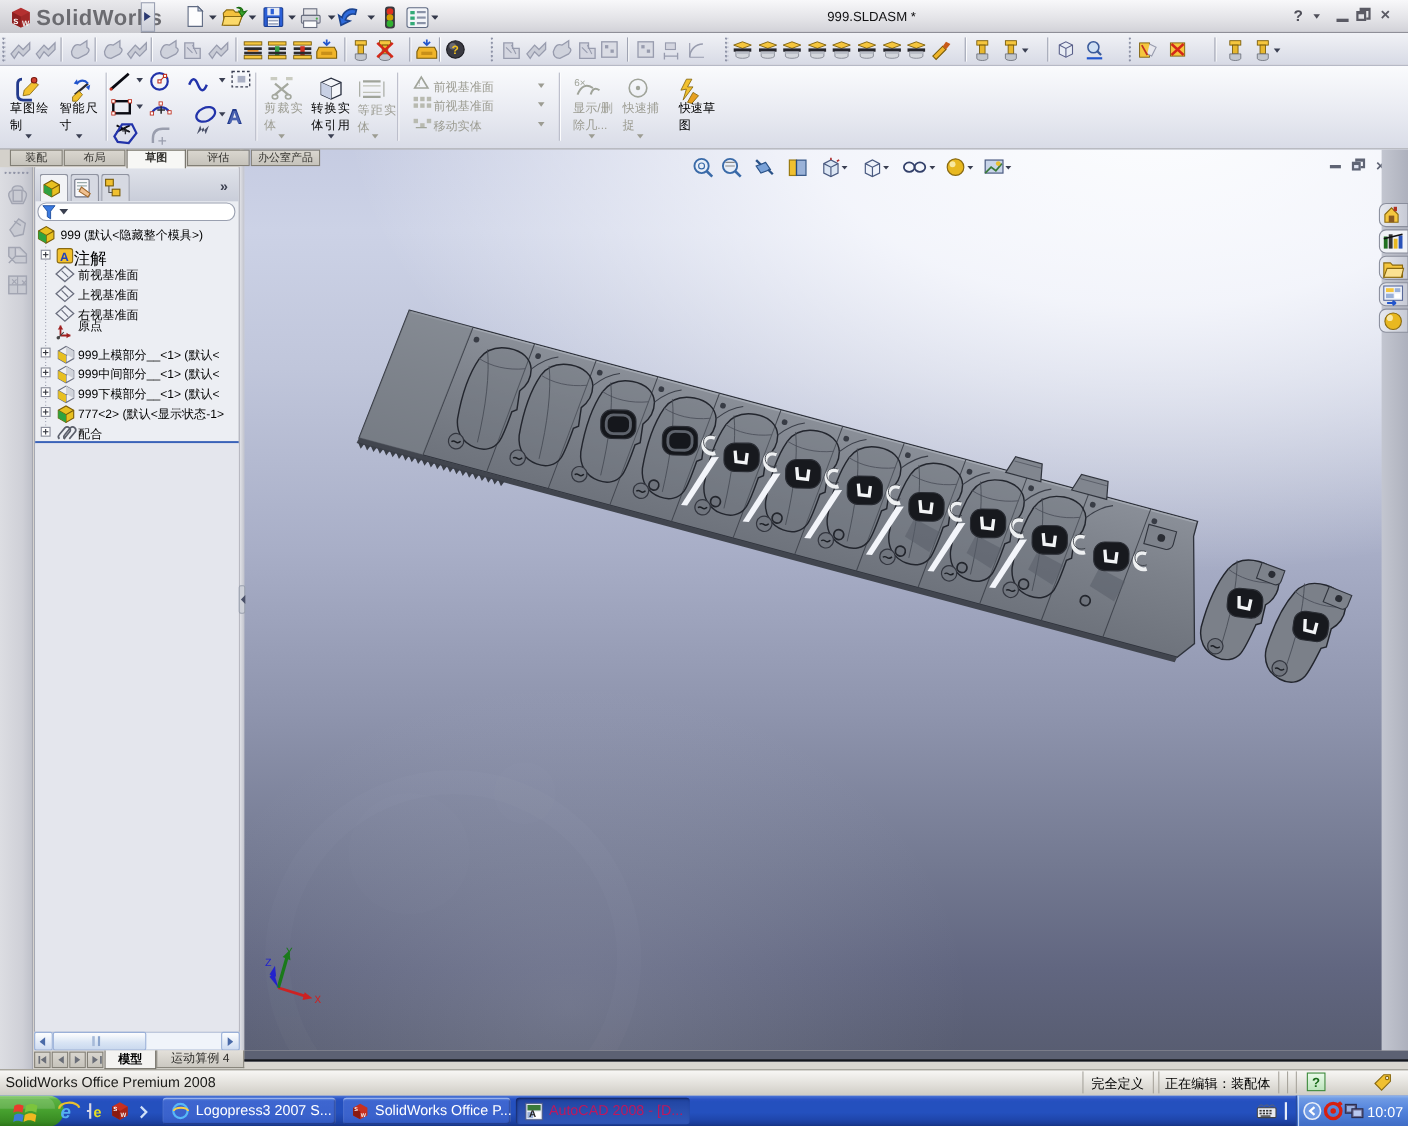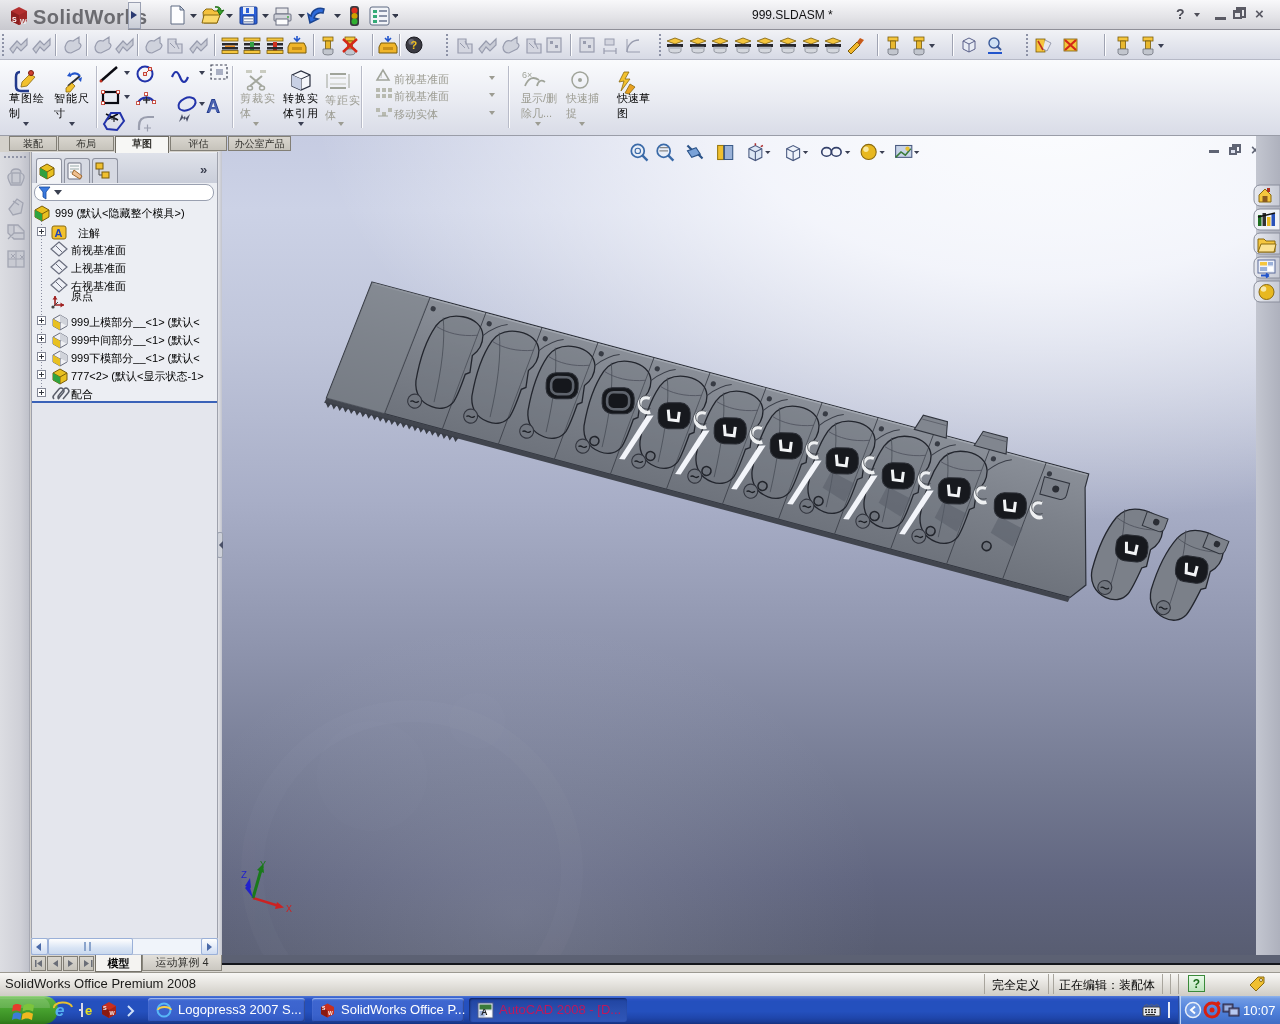--- a/index.html
+++ b/index.html
@@ -493,21 +493,21 @@
 <div class="ab" style="left:37px;top:352px;width:9px;height:9px;background:#fff;border:1px solid #848896"></div>
 <div class="ab" style="left:39px;top:356px;width:5px;height:1px;background:#33363f"></div>
 <div class="ab" style="left:41px;top:354px;width:1px;height:5px;background:#33363f"></div>
 <div class="ab" style="left:37px;top:370px;width:9px;height:9px;background:#fff;border:1px solid #848896"></div>
 <div class="ab" style="left:39px;top:374px;width:5px;height:1px;background:#33363f"></div>
 <div class="ab" style="left:41px;top:372px;width:1px;height:5px;background:#33363f"></div>
 <div class="ab" style="left:37px;top:388px;width:9px;height:9px;background:#fff;border:1px solid #848896"></div>
 <div class="ab" style="left:39px;top:392px;width:5px;height:1px;background:#33363f"></div>
 <div class="ab" style="left:41px;top:390px;width:1px;height:5px;background:#33363f"></div>
 <div class="t" style="left:55px;top:206px;font-size:11px;max-width:158px;overflow:hidden">999 (默认&lt;隐藏整个模具&gt;)</div>
-<div class="t" style="left:78px;top:226px;font-size:11px;max-width:142px;overflow:hidden">注解</div>
+<div class="t" style="left:67px;top:226px;font-size:15px;max-width:142px;overflow:hidden">注解</div>
 <div class="t" style="left:71px;top:243px;font-size:11px;max-width:142px;overflow:hidden">前视基准面</div>
 <div class="t" style="left:71px;top:261px;font-size:11px;max-width:142px;overflow:hidden">上视基准面</div>
 <div class="t" style="left:71px;top:279px;font-size:11px;max-width:142px;overflow:hidden">右视基准面</div>
 <div class="t" style="left:71px;top:289px;font-size:11px;max-width:142px;overflow:hidden">原点</div>
 <div class="t" style="left:71px;top:315px;font-size:11px;max-width:142px;overflow:hidden">999上模部分__&lt;1&gt; (默认&lt;</div>
 <div class="t" style="left:71px;top:333px;font-size:11px;max-width:142px;overflow:hidden">999中间部分__&lt;1&gt; (默认&lt;</div>
 <div class="t" style="left:71px;top:351px;font-size:11px;max-width:142px;overflow:hidden">999下模部分__&lt;1&gt; (默认&lt;</div>
 <div class="t" style="left:71px;top:369px;font-size:11px;max-width:142px;overflow:hidden">777&lt;2&gt; (默认&lt;显示状态-1&gt;</div>
 <div class="t" style="left:71px;top:387px;font-size:11px;max-width:142px;overflow:hidden">配合</div>
 <svg class="ab" style="left:0;top:0" width="220" height="410" viewBox="0 0 220 410">

